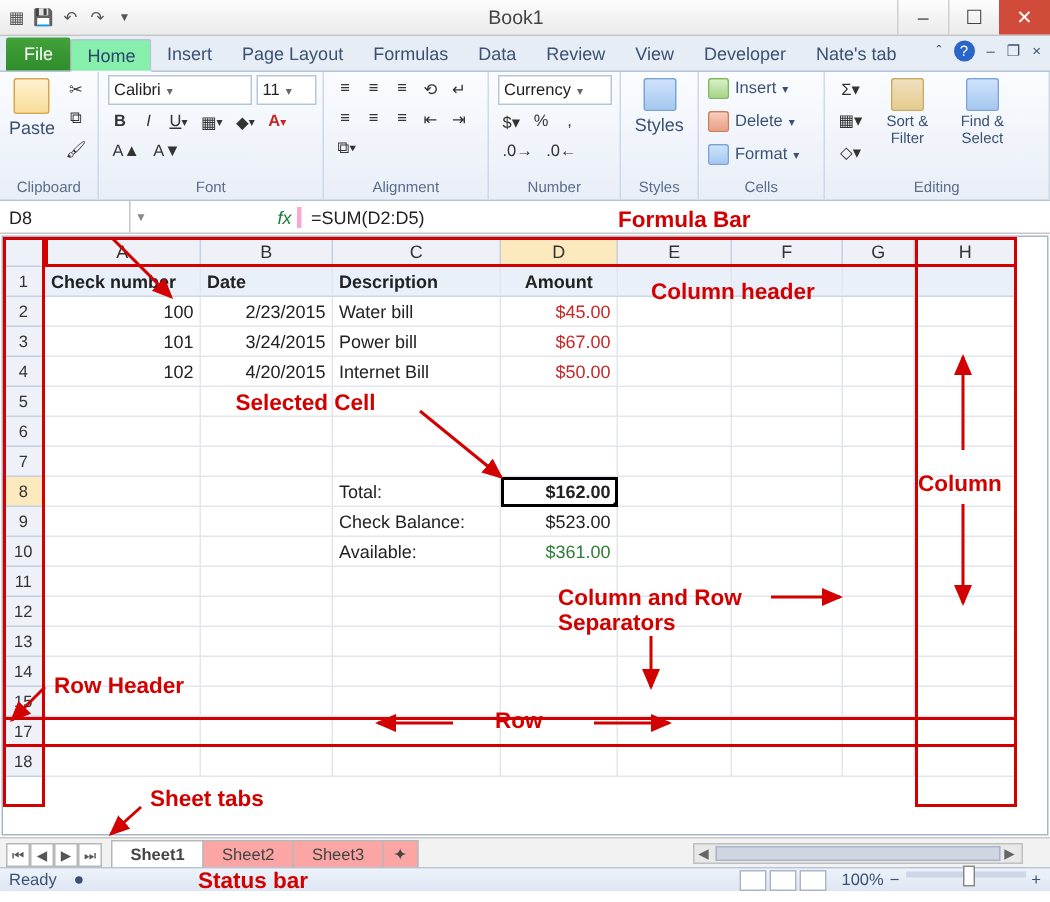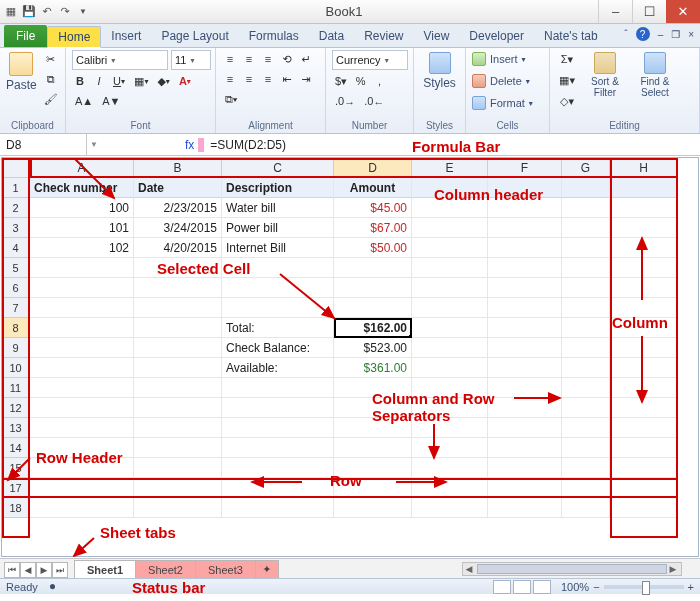--- a/index.html
+++ b/index.html
@@ -11,21 +11,21 @@
 .qat-ico{width:14px;height:14px;display:flex;align-items:center;justify-content:center;font-size:11px;color:#555}
 .title{flex:1;text-align:center;font-size:13px;color:#444}
 .winbtns{display:flex;height:100%}
 .winbtn{width:34px;display:flex;align-items:center;justify-content:center;font-size:13px;color:#444;border-left:1px solid #d0d0d0}
 .winbtn.close{background:#d04b3a;color:#fff;border:none}
 
 
 .tabs{display:flex;align-items:flex-end;height:24px;background:#e7edf5;border-bottom:1px solid #b6c4d8;padding-left:4px;gap:0;position:relative}
 .filetab{background:linear-gradient(#44a23c,#2e8c2a);color:#fff;height:22px;padding:0 12px;display:flex;align-items:center;border-radius:2px 2px 0 0;font-size:12px}
 .tab{height:22px;padding:0 10px;display:flex;align-items:center;color:#3b5174;font-size:12px;cursor:pointer}
-.tab.active{background:#fde047;border:1px solid #b6c4d8;border-bottom:1px solid #fff;border-radius:2px 2px 0 0;margin-bottom:-1px;color:#2b4470}
+.tab.active{background:#86efac;border:1px solid #b6c4d8;border-bottom:1px solid #fff;border-radius:2px 2px 0 0;margin-bottom:-1px;color:#2b4470}
 .tabs-right{position:absolute;right:6px;top:3px;display:flex;gap:8px;align-items:center;color:#3b5174}
 .help-ico{width:14px;height:14px;border-radius:50%;background:#2a66c8;color:#fff;font-size:10px;display:flex;align-items:center;justify-content:center}
 
 
 .ribbon{display:flex;height:86px;background:linear-gradient(#fafcff,#e9eef7);border-bottom:1px solid #b6c4d8}
 .group{border-right:1px solid #cdd8e8;display:flex;flex-direction:column;padding:2px 6px 0 6px}
 .group-body{flex:1;display:flex;gap:4px;align-items:flex-start}
 .group-title{font-size:10px;text-align:center;color:#5a6d8b;height:14px;line-height:14px}
 .bigbtn{display:flex;flex-direction:column;align-items:center;gap:2px;width:40px;padding-top:2px;color:#3b5174}
 .bigbtn .ic{width:24px;height:24px;border:1px solid #dca34a;background:linear-gradient(#fff2d0,#f7dc9a);border-radius:2px}
@@ -34,21 +34,21 @@
 .stack{display:flex;flex-direction:column;gap:2px}
 .row{display:flex;gap:3px;align-items:center}
 .smbtn{min-width:16px;height:18px;padding:0 3px;display:flex;align-items:center;justify-content:center;font-size:11px;color:#333;border-radius:2px}
 .dd{display:flex;align-items:center;height:20px;border:1px solid #b9c6d8;background:#fff;font-size:11px;padding:0 3px}
 .dd .arr{margin-left:4px;font-size:8px;color:#666}
 .cells-item{display:flex;align-items:center;gap:4px;height:18px;font-size:11px;color:#3b5174}
 
 
 .fbar{display:flex;height:22px;border-bottom:1px solid #c7c7c7;background:#fff;align-items:center}
 .namebox{width:87px;border-right:1px solid #c7c7c7;height:100%;display:flex;align-items:center;padding:0 6px;font-size:12px}
-.fx-area{display:flex;align-items:center;padding:0 4px;color:#1d4ed8;border-right:6px solid #f9a8d4}
+.fx-area{display:flex;align-items:center;padding:0 4px;font-style:italic;color:#15803d;border-right:3px solid #f9a8d4}
 .formula-input{flex:1;padding:0 6px;font-size:12px}
 
 
 .grid-wrap{position:relative;border:1px solid #a5b5ce;margin:1px}
 .gridhead-corner{width:28px;height:20px;background:#eef2f8;border-right:1px solid #c6cfdd;border-bottom:1px solid #c6cfdd}
 .colheads{display:flex;height:20px}
 .colhead{height:20px;background:#eef2f8;border-right:1px solid #c6cfdd;border-bottom:1px solid #c6cfdd;display:flex;align-items:center;justify-content:center;font-size:12px;color:#333}
 .colhead.active{background:#fce9bd}
 .rows{}
 .grow{display:flex;height:20px}
@@ -74,21 +74,21 @@
 .sheettab{height:18px;padding:0 12px;border:1px solid #b8b8b8;border-bottom:none;background:#fca5a5;font-size:11px;display:flex;align-items:center;margin-right:-1px;color:#444}
 .sheettab.active{background:#fff;font-weight:bold}
 .hscroll{position:absolute;right:18px;bottom:2px;width:220px;height:14px;background:#e8e8e8;border:1px solid #c0c0c0;display:flex;align-items:center}
 .hscroll .thumb{width:190px;height:10px;background:#cfd6e2;border:1px solid #a9b4c8;margin-left:2px}
 .hscroll .arrow{width:12px;text-align:center;font-size:9px;color:#666}
 
 
 .status{height:16px;background:linear-gradient(#eef3fa,#dde6f3);border-top:1px solid #b6c4d8;display:flex;align-items:center;padding:0 6px;font-size:11px;color:#3b5174}
 .status-spacer{flex:1}
 .viewbtn{width:18px;height:14px;border:1px solid #a9b4c8;background:#fff;margin-left:2px}
-.zoom{display:flex;align-items:center;gap:4px;margin-left:10px}
+.zoom{display:flex;gap:4px;margin-left:10px}
 .zoom-track{width:80px;height:4px;background:#cbd6e8;position:relative}
 .zoom-track::before{content:"";position:absolute;top:-4px;left:38px;width:6px;height:12px;background:#fff;border:1px solid #888}
 
 
 .ann{position:absolute;pointer-events:none;font-family:Tahoma,Arial,sans-serif;color:#d30000;font-size:15px;font-weight:600}
 .box{position:absolute;border:2px solid #d30000;pointer-events:none}
 svg.ann-arrows{position:absolute;top:0;left:0;pointer-events:none}
 </style>
 </head>
 <body>

